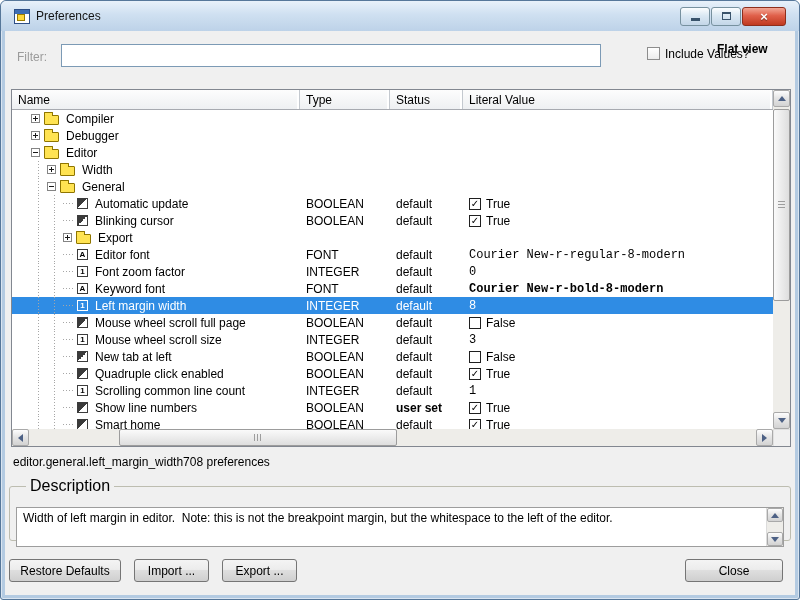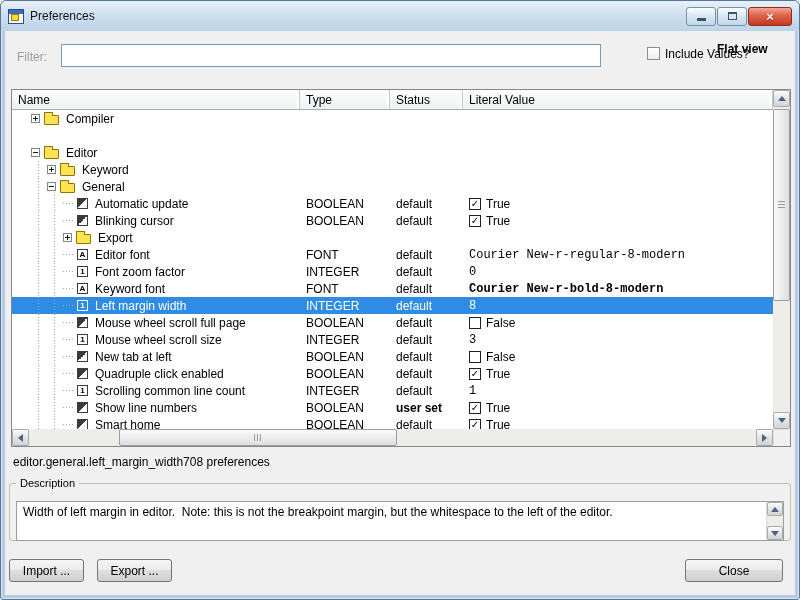--- a/index.html
+++ b/index.html
@@ -4,21 +4,21 @@
 <style>
   *{box-sizing:border-box;margin:0;padding:0}
   html,body{width:800px;height:600px;overflow:hidden}
   body{font-family:"Liberation Sans",sans-serif;font-size:12px;color:#000;background:#fff}
 
   
   .window{position:relative;width:800px;height:600px;background:#b4cbe2;border:1px solid #56779a;
           border-radius:6px 6px 3px 3px;overflow:hidden;box-shadow:inset 0 0 0 1px rgba(255,255,255,.5)}
   .titlebar{position:absolute;left:0;top:0;right:0;height:30px;
             background:linear-gradient(#e8f1fa,#cfe0f1 45%,#bdd2e8);display:flex;align-items:center;
-            padding:0 7px;border-radius:5px 5px 0 0}
+            padding:0 13px;border-radius:5px 5px 0 0}
   .app-icon{width:16px;height:15px;position:relative;margin-right:6px;background:#fff;border:1px solid #2d4f86;flex:none}
   .app-icon::before{content:'';position:absolute;left:0;top:0;right:0;height:4px;background:#3e6eb4}
   .app-icon::after{content:'';position:absolute;left:2px;bottom:2px;width:6px;height:5px;background:#ffd83c;border:1px solid #9a7d00}
   .title{font-size:12px;color:#151515}
   .winbtns{margin-left:auto;display:flex;gap:1px;align-items:flex-start;padding-top:0}
   .wbtn{width:30px;height:19px;border:1px solid #77919f;border-radius:3px;display:flex;align-items:center;
         justify-content:center;background:linear-gradient(#fbfdfe,#dae8f3 45%,#c3d6e8);cursor:default}
   .wbtn.close{width:44px;background:linear-gradient(#f2a795,#e0604a 45%,#c03a20);border-color:#8e2e1c}
   .glyph-min{width:9px;height:3px;background:#39536b;margin-top:7px}
   .glyph-max{width:9px;height:8px;border:1px solid #39536b;border-top-width:2px}
@@ -90,21 +90,21 @@
                  background:repeating-linear-gradient(to right,#9d9d9d 0 1px,transparent 1px 3px)}
   .arr{width:0;height:0}
   .arr.up{border-left:4px solid transparent;border-right:4px solid transparent;border-bottom:5px solid #4d6185}
   .arr.down{border-left:4px solid transparent;border-right:4px solid transparent;border-top:5px solid #4d6185}
   .arr.left{border-top:4px solid transparent;border-bottom:4px solid transparent;border-right:5px solid #4d6185}
   .arr.right{border-top:4px solid transparent;border-bottom:4px solid transparent;border-left:5px solid #4d6185}
 
   
   .status-row{position:absolute;left:8px;right:8px;top:424px;display:flex;justify-content:flex-start}
   .desc-group{position:absolute;left:4px;right:4px;top:446px;height:64px;border:1px solid #bdbdb0;border-radius:3px}
-  .desc-group legend{margin-left:6px;padding:0 4px;font-size:11px}
+  .desc-group legend{margin-left:16px;padding:0 4px;font-size:16px}
   .desc-box{position:absolute;left:6px;right:6px;top:12px;height:40px;background:#fff;border:1px solid #9d9d9d}
   .desc-text{padding:3px 24px 3px 6px;white-space:pre-wrap;overflow:hidden}
   .mini-vscroll{position:absolute;right:0;top:0;bottom:0;width:17px;background:#eeede9;border-left:1px solid #dcdcdc;
                 display:flex;flex-direction:column;justify-content:space-between}
   .mini-vscroll .sb-btn{width:16px;height:14px}
   .btn-row{position:absolute;left:4px;top:528px;right:12px;display:flex;gap:13px;align-items:flex-start}
   .btn{height:23px;border:1px solid #757575;border-radius:3px;cursor:default;
        background:linear-gradient(#f4f4f4,#ececec 45%,#dedede 50%,#cfcfcf);
        font:12px "Liberation Sans",sans-serif;padding:0 6px}
   .btn.w-restore{width:112px}.btn.w-port{width:75px}.btn.w-close{width:98px;margin-left:auto}
@@ -152,40 +152,45 @@
               <div class="cell c-name">
                 <span class="expander plus"></span>
                 <span class="icon folder"></span>
                 <span class="tlabel">Compiler</span>
               </div>
               <div class="cell c-type"></div>
               <div class="cell c-status"></div>
               <div class="cell c-value"></div>
             </div>
             <div class="trow">
+              <div class="cell c-name">
+                <span class="expander plus"></span>
+                <span class="icon folder"></span>
+                <span class="tlabel">Debugger</span>
+              </div>
               <div class="cell c-type"></div>
               <div class="cell c-status"></div>
               <div class="cell c-value"></div>
             </div>
             <div class="trow">
               <div class="cell c-name">
                 <span class="expander minus"></span>
                 <span class="icon folder"></span>
                 <span class="tlabel">Editor</span>
               </div>
               <div class="cell c-type"></div>
               <div class="cell c-status"></div>
               <div class="cell c-value"></div>
             </div>
             <div class="trow">
               <div class="cell c-name">
                 <span class="indent"></span>
                 <span class="expander plus"></span>
                 <span class="icon folder"></span>
-                <span class="tlabel">Keyword</span>
+                <span class="tlabel">Width</span>
               </div>
               <div class="cell c-type"></div>
               <div class="cell c-status"></div>
               <div class="cell c-value"></div>
             </div>
             <div class="trow">
               <div class="cell c-name">
                 <span class="indent"></span>
                 <span class="expander minus"></span>
                 <span class="icon folder"></span>
@@ -437,19 +442,20 @@
               <span class="arr up"></span>
             </div>
           <div class="sb-btn">
               <span class="arr down"></span>
             </div>
         </div>
       </div>
     </fieldset>
 
     <div class="btn-row">
+      <button class="btn w-restore">Restore Defaults</button>
       <button class="btn w-port">Import ...</button>
       <button class="btn w-port">Export ...</button>
       <button class="btn w-close">Close</button>
     </div>
 
   </div>
 </div>
 
 </body></html>

